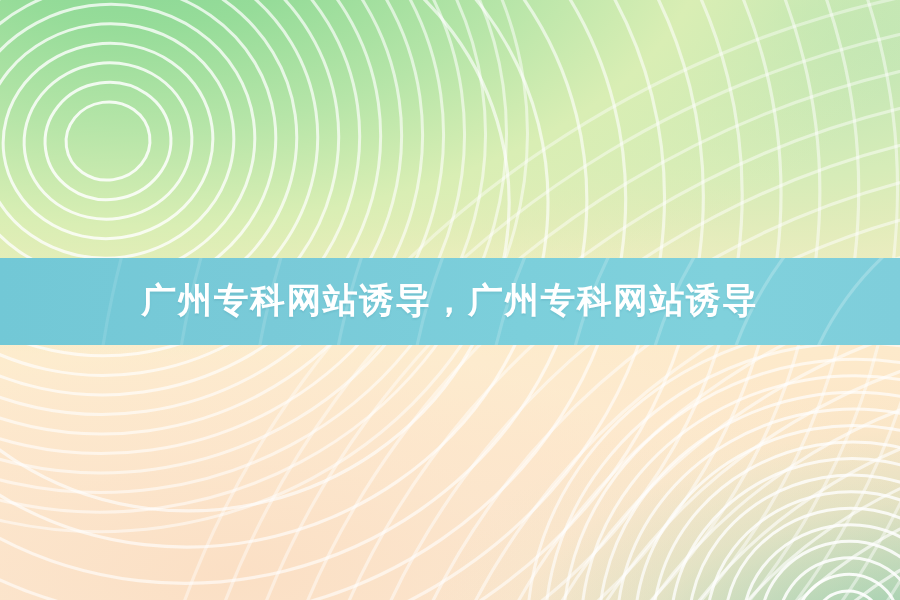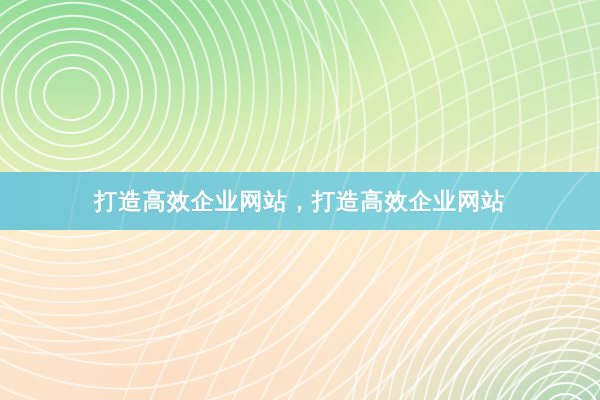--- a/index.html
+++ b/index.html
@@ -277,16 +277,16 @@
           <ellipse cx="760" cy="430" rx="358" ry="332" stroke="rgba(255,255,255,0.46)" stroke-width="2.1"></ellipse>
           <ellipse cx="760" cy="430" rx="410" ry="380" stroke="rgba(255,255,255,0.43)" stroke-width="2.1"></ellipse>
           <ellipse cx="760" cy="430" rx="462" ry="428" stroke="rgba(255,255,255,0.40)" stroke-width="2.1"></ellipse>
           <ellipse cx="760" cy="430" rx="514" ry="476" stroke="rgba(255,255,255,0.37)" stroke-width="2.1"></ellipse>
           <ellipse cx="760" cy="430" rx="566" ry="524" stroke="rgba(255,255,255,0.34)" stroke-width="2.1"></ellipse>
           <ellipse cx="760" cy="430" rx="618" ry="572" stroke="rgba(255,255,255,0.31)" stroke-width="2.1"></ellipse>
           <ellipse cx="760" cy="430" rx="670" ry="620" stroke="rgba(255,255,255,0.28)" stroke-width="2.1"></ellipse>
         </g>
       </svg>
     </div>
-    <div id="banner-title">打造高效企业网站，打造高效企业网站</div>
+    <div id="banner-title">广州专科网站诱导，广州专科网站诱导</div>
   </div>
 
 </div>
 
 </body></html>

